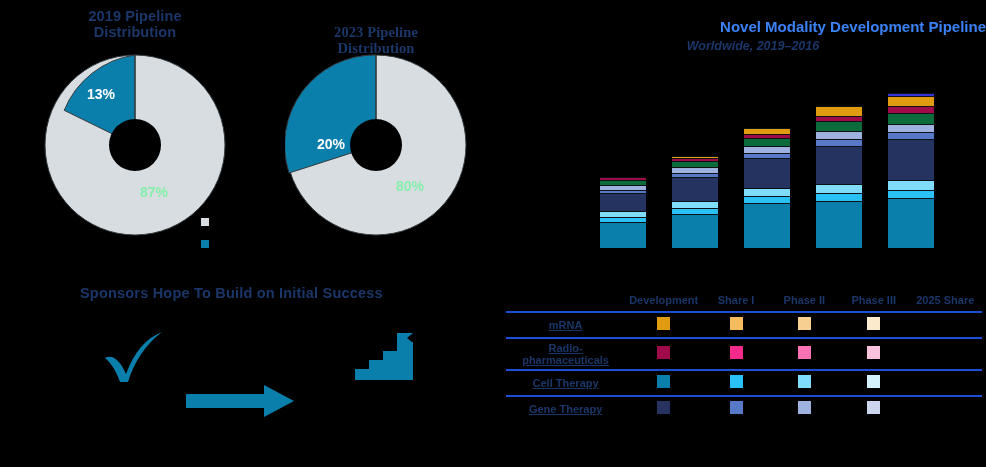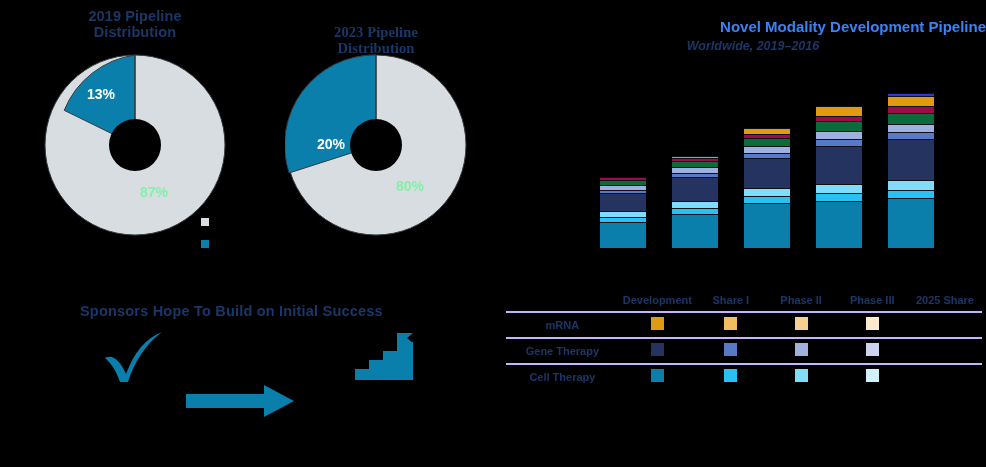--- a/index.html
+++ b/index.html
@@ -70,22 +70,23 @@
   #legend-table{
     position:absolute;
     border-collapse:collapse;
     font-family:"Liberation Sans", sans-serif;
   }
   #legend-table th{
     color:#1b3668;font-weight:bold;font-size:11px;
     padding:2px 4px 5px 4px;text-align:center;white-space:nowrap;
   }
   #legend-table td{
-    padding:3px 4px;border-top:2px solid #c4b5fd;
+    padding:3px 4px;border-top:2px solid #1d4ed8;
     vertical-align:middle;
+    text-decoration:underline;
   }
   #legend-table tr.last-row td{border-bottom:2px solid #3c4858;}
   td.rowlab{
     color:#1b3668;font-weight:bold;font-size:11px;
     text-align:center;line-height:12px;width:120px;
   }
   td.rowlab.left{text-align:left;padding-left:6px;}
   td.swatch-cell{text-align:center;width:68px;}
   .sw{display:inline-block;width:13px;height:13px;}
   td.share-cell{width:68px;}
@@ -182,21 +183,21 @@
         <div class="seg" style="bottom: 68px; height: 41px; background: rgb(36, 51, 95); border-top: 1px solid rgb(13, 16, 20);"></div>
         <div class="seg" style="bottom: 109px; height: 7px; background: rgb(88, 120, 200); border-top: 1px solid rgb(13, 16, 20);"></div>
         <div class="seg" style="bottom: 116px; height: 8px; background: rgb(159, 178, 223); border-top: 1px solid rgb(13, 16, 20);"></div>
         <div class="seg" style="bottom: 124px; height: 11px; background: rgb(11, 107, 58); border-top: 1px solid rgb(13, 16, 20);"></div>
         <div class="seg" style="bottom: 135px; height: 7px; background: rgb(158, 11, 72); border-top: 1px solid rgb(13, 16, 20);"></div>
         <div class="seg" style="bottom: 142px; height: 10px; background: rgb(224, 155, 16); border-top: 1px solid rgb(13, 16, 20);"></div>
         <div class="seg" style="bottom: 152px; height: 3px; background: rgb(52, 52, 216); border-top: 1px solid rgb(13, 16, 20);"></div>
       </div>
     </div>
 
-  <div class="callout-title" style="left:80px;top:303px;">Sponsors Hope To Build on Initial Success</div>
+  <div class="callout-title" style="left:80px;top:285px;">Sponsors Hope To Build on Initial Success</div>
 
   <svg class="abs" style="left:100px;top:330px;" width="68" height="55" viewBox="0 0 68 55">
     <path d="M5 28 C 12 24, 20 30, 26 44 C 34 22, 46 8, 62 2 C 46 14, 34 32, 28 52 L 20 52 C 16 40, 10 32, 5 28 Z" fill="#0b7fab"></path>
   </svg>
 
   <svg class="abs" style="left:186px;top:385px;" width="108" height="32" viewBox="0 0 108 32">
     <path d="M0 9 L78 9 L78 0 L108 16 L78 32 L78 23 L0 23 Z" fill="#0b7fab"></path>
   </svg>
 
   <svg class="abs" style="left:355px;top:333px;" width="60" height="48" viewBox="0 0 60 48">
@@ -222,31 +223,39 @@
     <tbody id="legend-body">
         <tr>
           <td class="rowlab">mRNA</td>
           <td class="swatch-cell"><span class="sw" style="background: rgb(224, 155, 16);"></span></td>
           <td class="swatch-cell"><span class="sw" style="background: rgb(244, 188, 94);"></span></td>
           <td class="swatch-cell"><span class="sw" style="background: rgb(247, 207, 144);"></span></td>
           <td class="swatch-cell"><span class="sw" style="background: rgb(251, 234, 203);"></span></td>
           <td class="share-cell" style="color: rgb(27, 54, 104); font-size: 11px; font-weight: bold; text-align: center;"></td>
         </tr>
         <tr>
+          <td class="rowlab">Radio-<br>pharmaceuticals</td>
+          <td class="swatch-cell"><span class="sw" style="background: rgb(158, 11, 72);"></span></td>
+          <td class="swatch-cell"><span class="sw" style="background: rgb(242, 42, 138);"></span></td>
+          <td class="swatch-cell"><span class="sw" style="background: rgb(249, 114, 180);"></span></td>
+          <td class="swatch-cell"><span class="sw" style="background: rgb(251, 194, 221);"></span></td>
+          <td class="share-cell" style="color: rgb(27, 54, 104); font-size: 11px; font-weight: bold; text-align: center;"></td>
+        </tr>
+        <tr>
+          <td class="rowlab">Cell Therapy</td>
+          <td class="swatch-cell"><span class="sw" style="background: rgb(11, 127, 171);"></span></td>
+          <td class="swatch-cell"><span class="sw" style="background: rgb(41, 192, 245);"></span></td>
+          <td class="swatch-cell"><span class="sw" style="background: rgb(127, 220, 251);"></span></td>
+          <td class="swatch-cell"><span class="sw" style="background: rgb(210, 241, 251);"></span></td>
+          <td class="share-cell" style="color: rgb(27, 54, 104); font-size: 11px; font-weight: bold; text-align: center;"></td>
+        </tr>
+        <tr>
           <td class="rowlab">Gene Therapy</td>
           <td class="swatch-cell"><span class="sw" style="background: rgb(36, 51, 95);"></span></td>
           <td class="swatch-cell"><span class="sw" style="background: rgb(88, 120, 200);"></span></td>
           <td class="swatch-cell"><span class="sw" style="background: rgb(159, 178, 223);"></span></td>
           <td class="swatch-cell"><span class="sw" style="background: rgb(204, 213, 238);"></span></td>
           <td class="share-cell" style="color: rgb(27, 54, 104); font-size: 11px; font-weight: bold; text-align: center;"></td>
         </tr>
-        <tr>
-          <td class="rowlab">Cell Therapy</td>
-          <td class="swatch-cell"><span class="sw" style="background: rgb(11, 127, 171);"></span></td>
-          <td class="swatch-cell"><span class="sw" style="background: rgb(41, 192, 245);"></span></td>
-          <td class="swatch-cell"><span class="sw" style="background: rgb(127, 220, 251);"></span></td>
-          <td class="swatch-cell"><span class="sw" style="background: rgb(210, 241, 251);"></span></td>
-          <td class="share-cell" style="color: rgb(27, 54, 104); font-size: 11px; font-weight: bold; text-align: center;"></td>
-        </tr>
       </tbody>
   </table>
 
 </div>
 
 </body></html>

